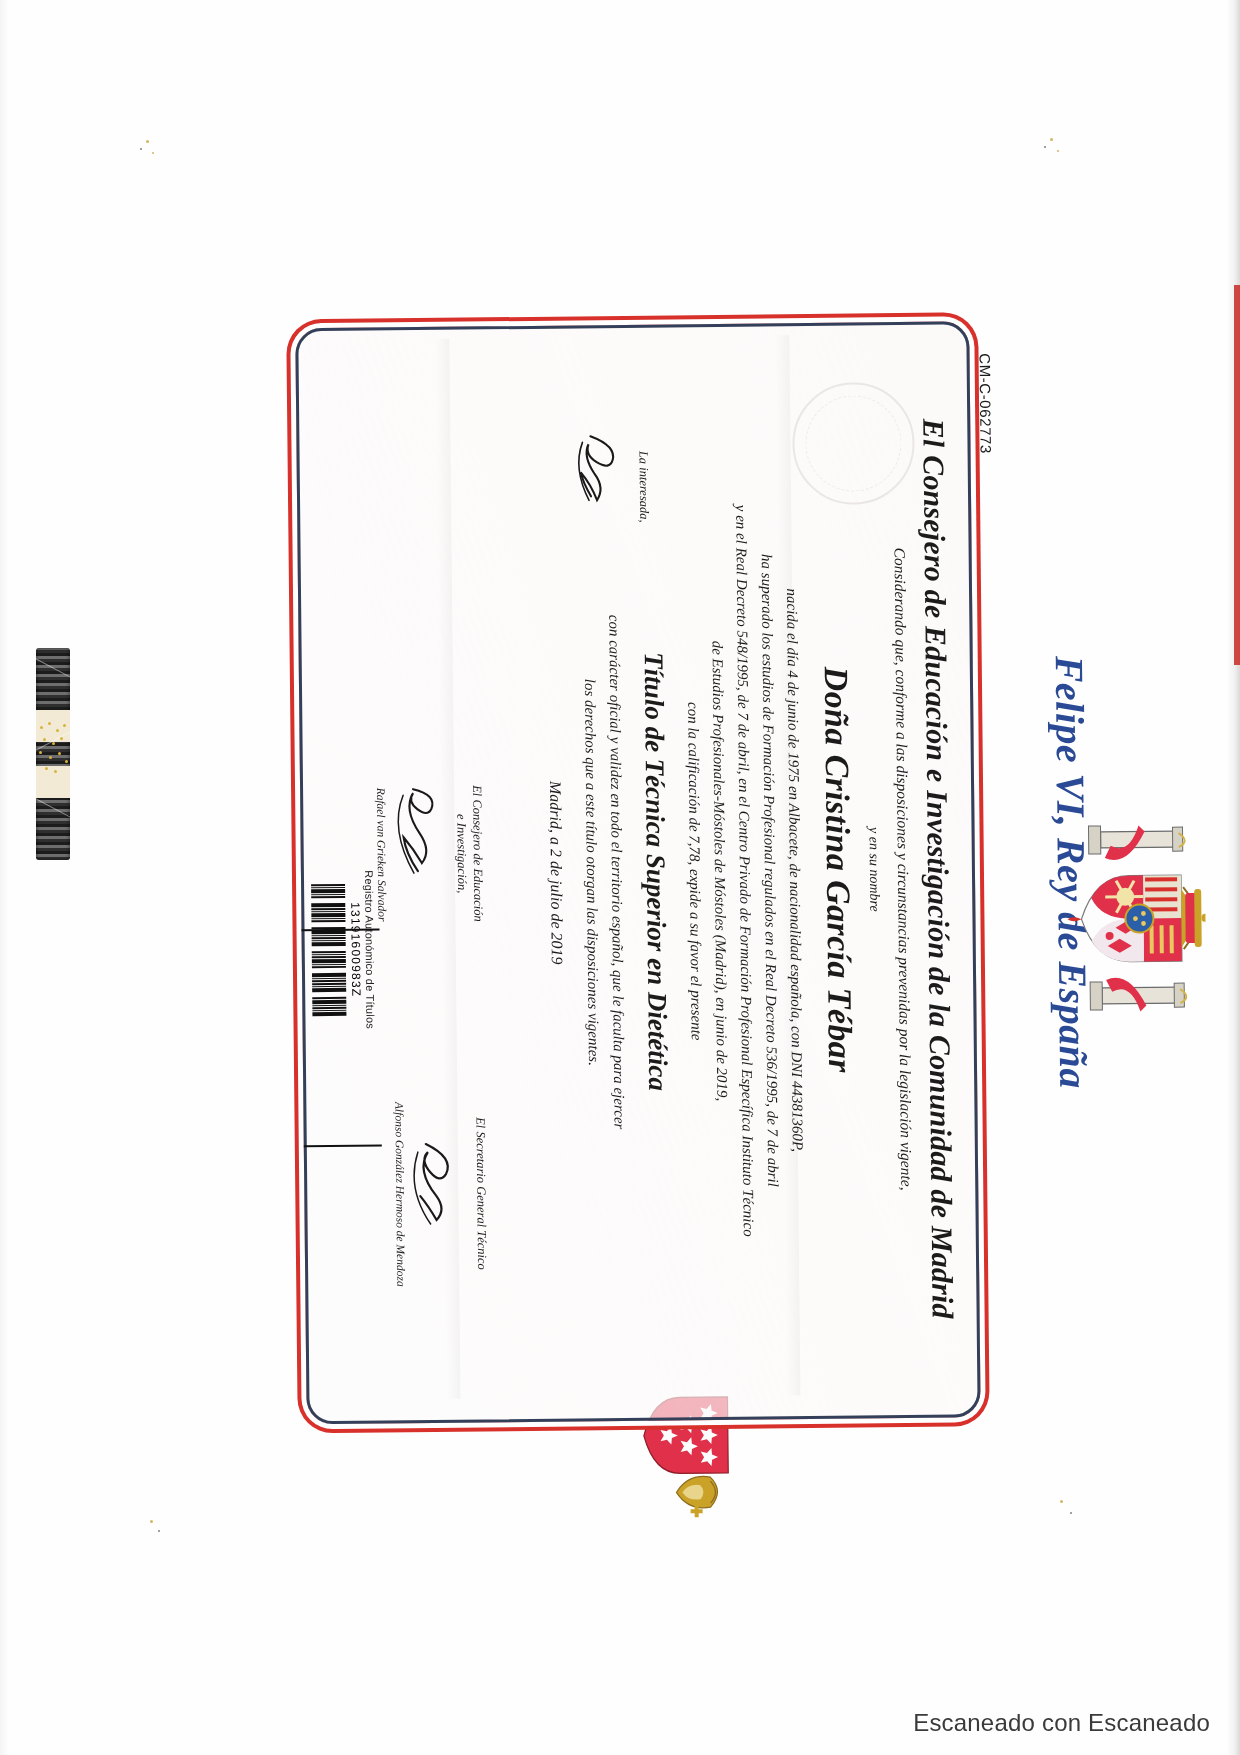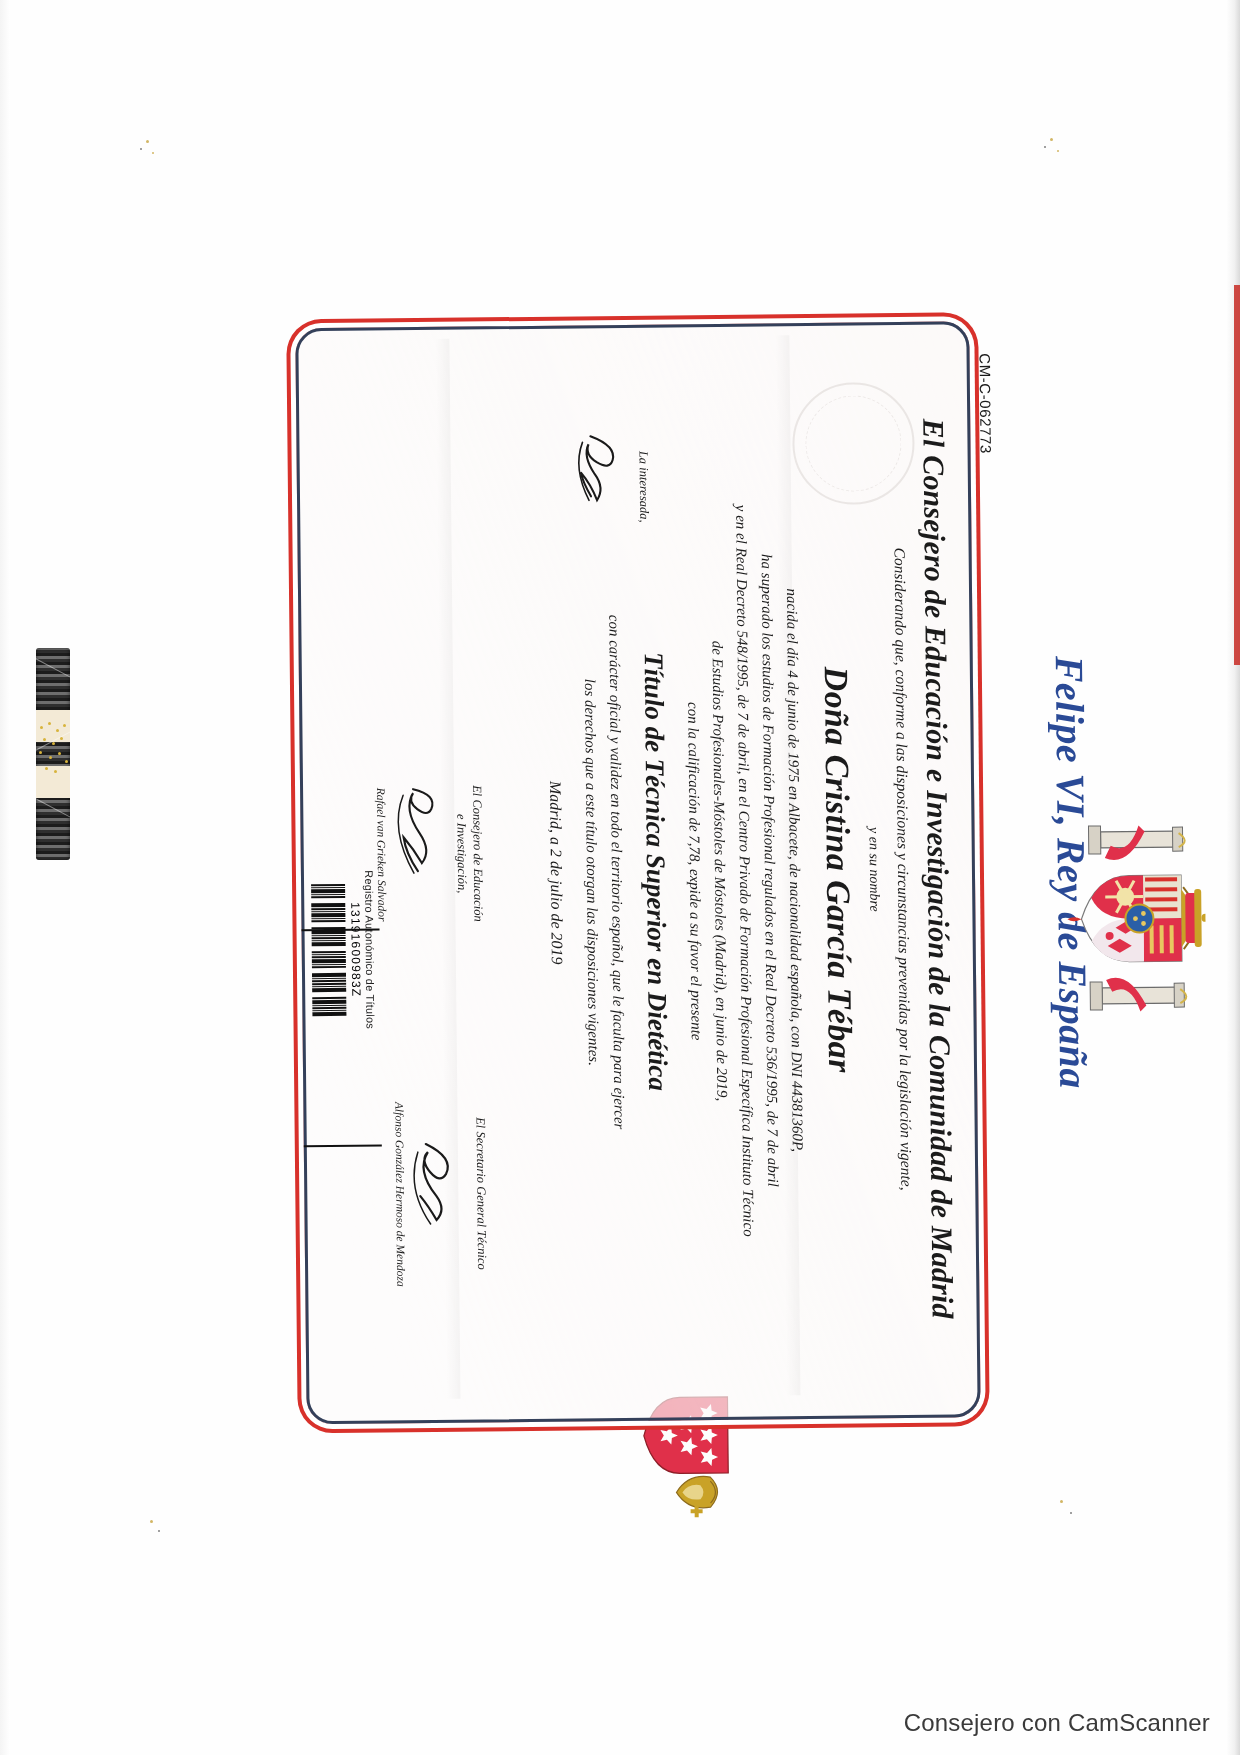--- a/index.html
+++ b/index.html
@@ -601,15 +601,15 @@
           <i class="s"></i>
             <i></i>
             <i class="s"></i>
             <i class="w"></i>
         </div>
       </div>
     </div>
 
   </div>
 
-  <div id="camscanner">Consejero con CamScanner</div>
+  <div id="camscanner">Escaneado con Escaneado</div>
 
 </div>
 
 </body></html>

